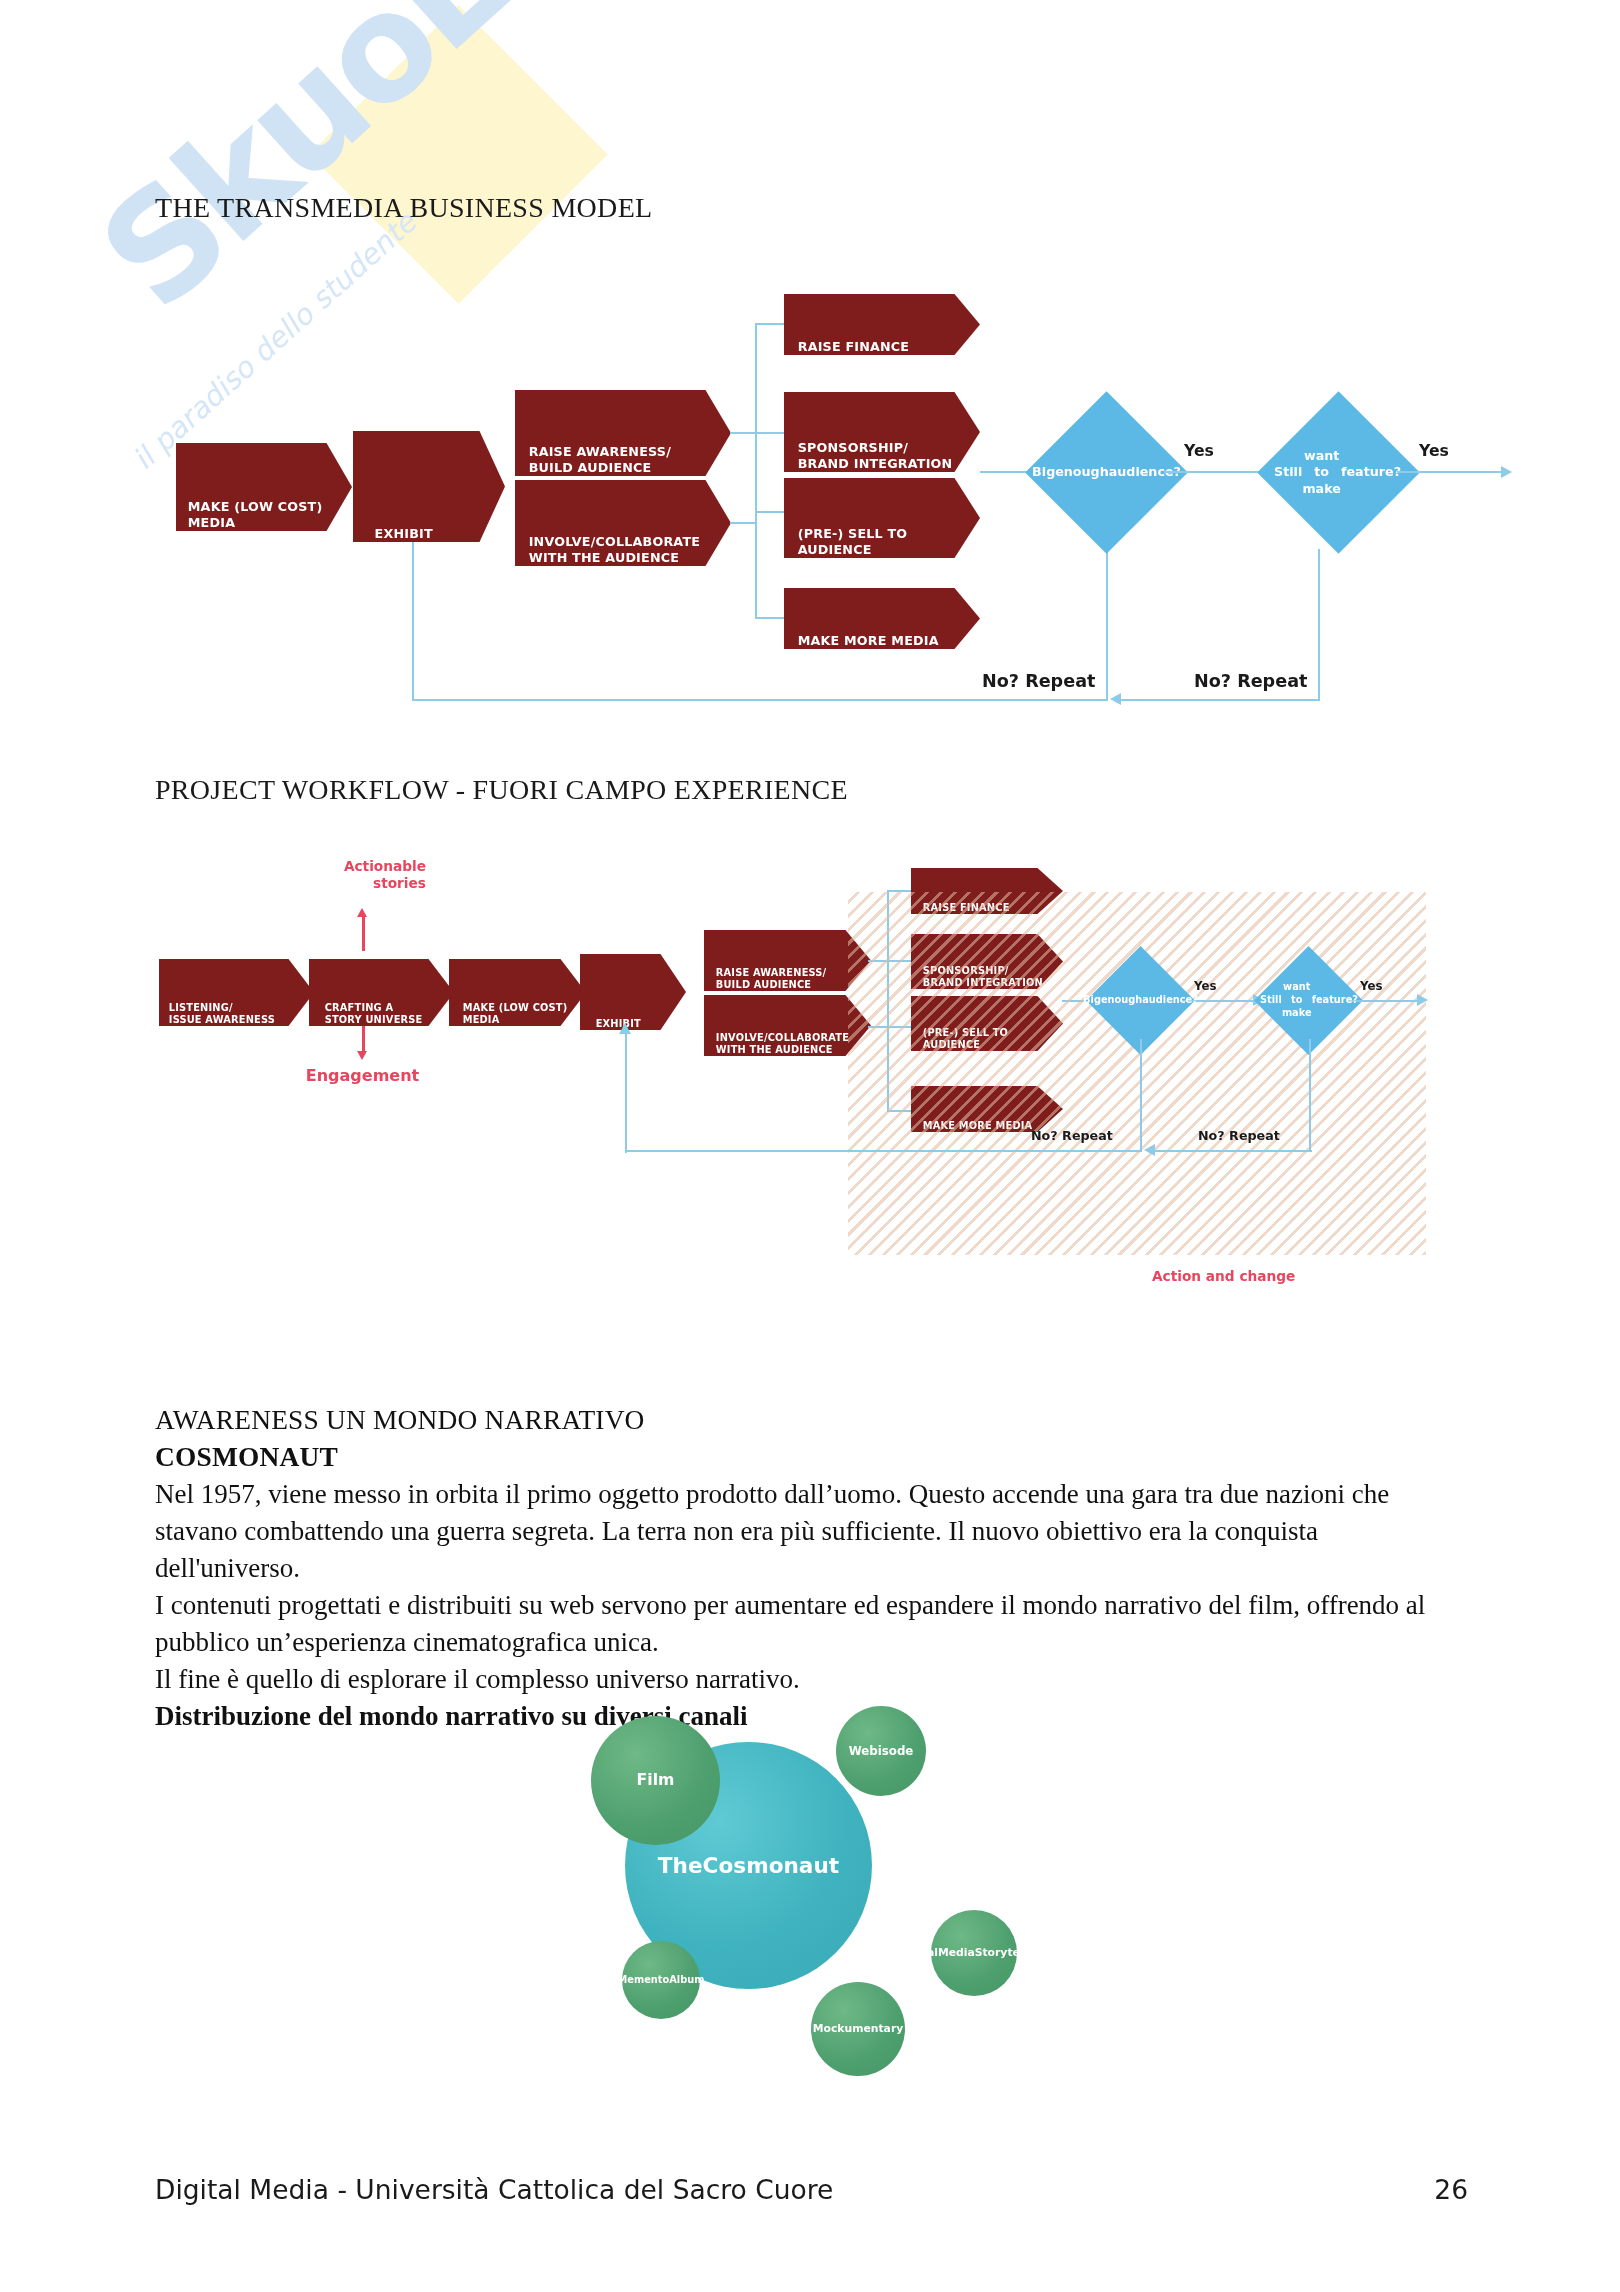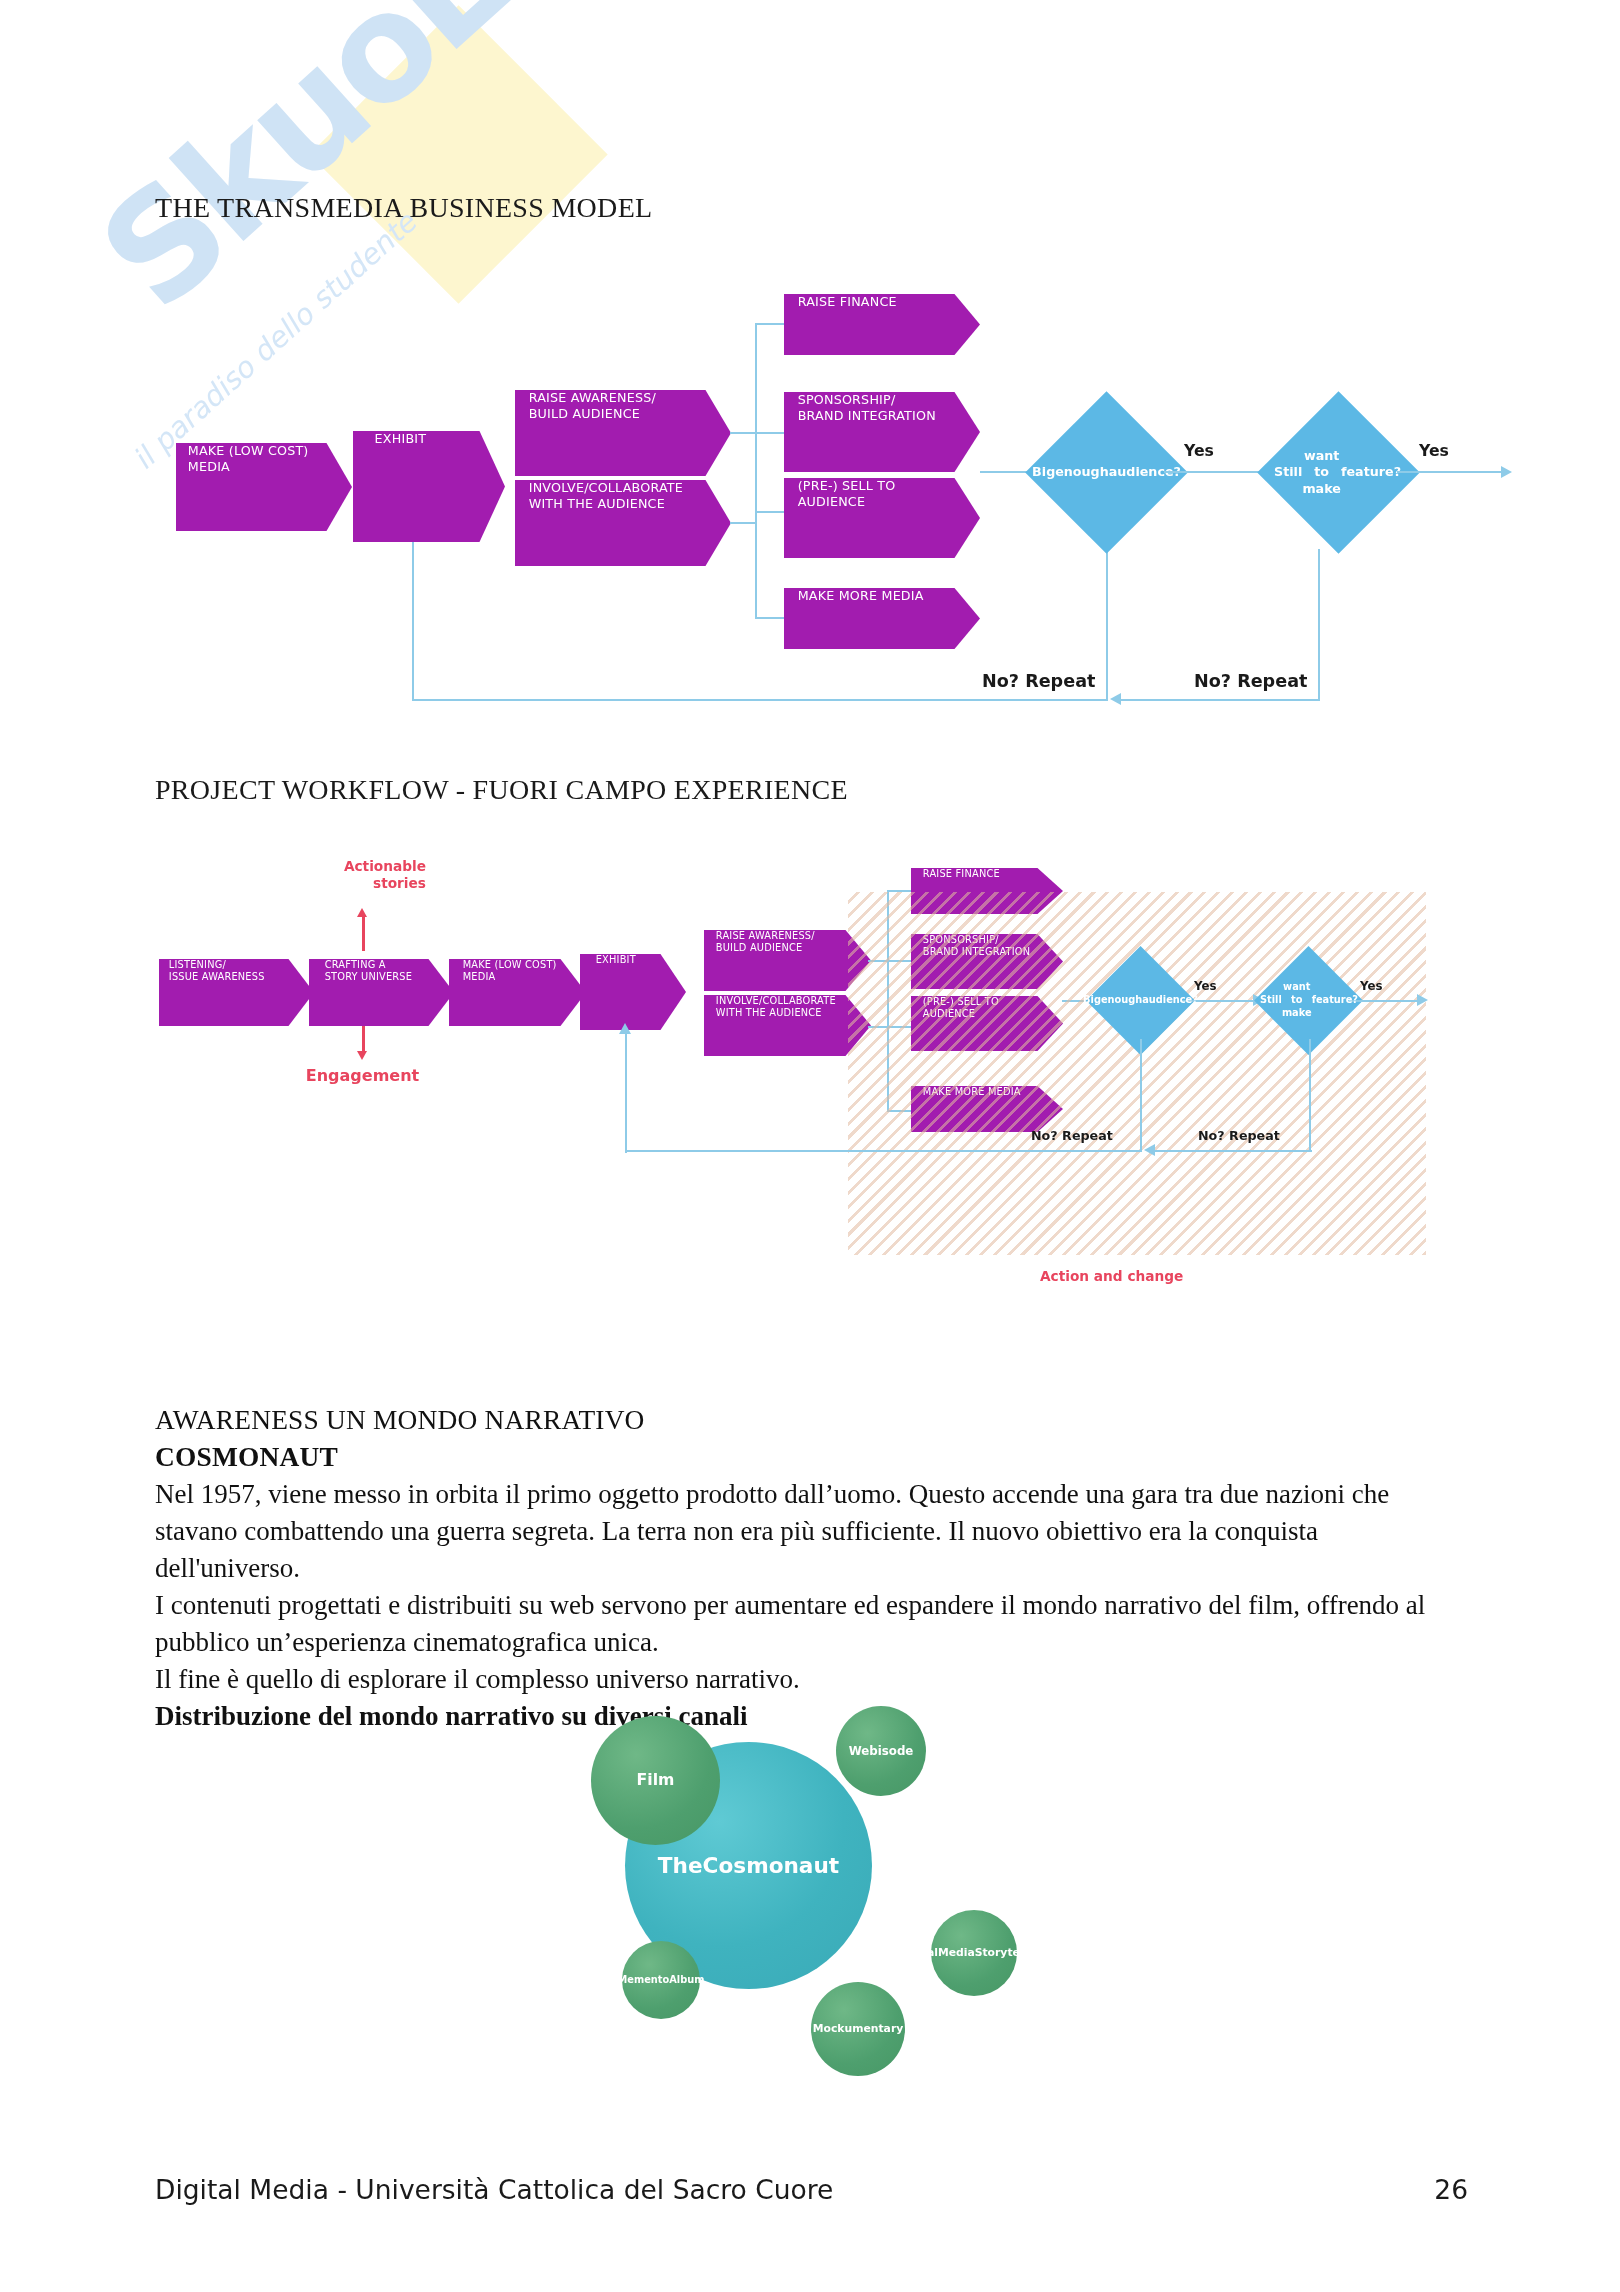--- a/index.html
+++ b/index.html
@@ -101,26 +101,26 @@
     align-items: baseline;
     font-family: "DejaVu Sans", sans-serif;
     font-size: 26.5px;
     color: #1a1a1a;
   }
 
   
   .diagram { position: absolute; z-index: 2; }
   .chev {
     position: absolute;
-    background: #a21caf;
+    background: #7f1d1d;
     color: #ffffff;
     font-family: "DejaVu Sans", sans-serif;
-    font-weight: 400;
+    font-weight: 700;
     display: flex;
-    align-items: flex-start;
+    align-items: flex-end;
     box-sizing: border-box;
     letter-spacing: 0.2px;
     line-height: 1.25;
   }
   .chev.arrowed {
     clip-path: polygon(0 0, calc(100% - 25.5px) 0, 100% 50%, calc(100% - 25.5px) 100%, 0 100%);
   }
   .chev span { display: block; }
 
   .diamond {
@@ -439,21 +439,21 @@
       <div class="line-v" style="left:625px; top:169px; height:121px; z-index:6;"></div>
       <div class="arrow-u" style="left:619px; top:160px; z-index:6;"></div>
 
       <div class="line-v" style="left:1309px; top:176px; height:113px; z-index:6;"></div>
       <div class="line-h" style="left:1152px; top:287px; width:160px; z-index:6;"></div>
       <div class="arrow-r" style="left:1144px; top:281px; transform:rotate(180deg); z-index:6;"></div>
 
       <div class="flow-label" style="left:1031px; top:265px; font-size:12.7px; z-index:7;">No? Repeat</div>
       <div class="flow-label" style="left:1198px; top:265px; font-size:12.7px; z-index:7;">No? Repeat</div>
 
-      <div class="red-label" style="left:1040px; top:405px; font-size:13.7px; z-index:7;">Action and change</div>
+      <div class="red-label" style="left:1152px; top:405px; font-size:13.7px; z-index:7;">Action and change</div>
     </div>
 
     <div class="body-block">
       <div class="cap">AWARENESS UN MONDO NARRATIVO</div>
       <div class="cap bold">COSMONAUT</div>
       <div>Nel 1957, viene messo in orbita il primo oggetto prodotto dall’uomo. Questo accende una gara tra due nazioni che stavano combattendo una guerra segreta. La terra non era più sufficiente. Il nuovo obiettivo era la conquista dell'universo.</div>
       <div>I contenuti progettati e distribuiti su web servono per aumentare ed espandere il mondo narrativo del film, offrendo al pubblico un’esperienza cinematografica unica.</div>
       <div>Il fine è quello di esplorare il complesso universo narrativo.</div>
       <div class="bold">Distribuzione del mondo narrativo su diversi canali</div>
     </div>

